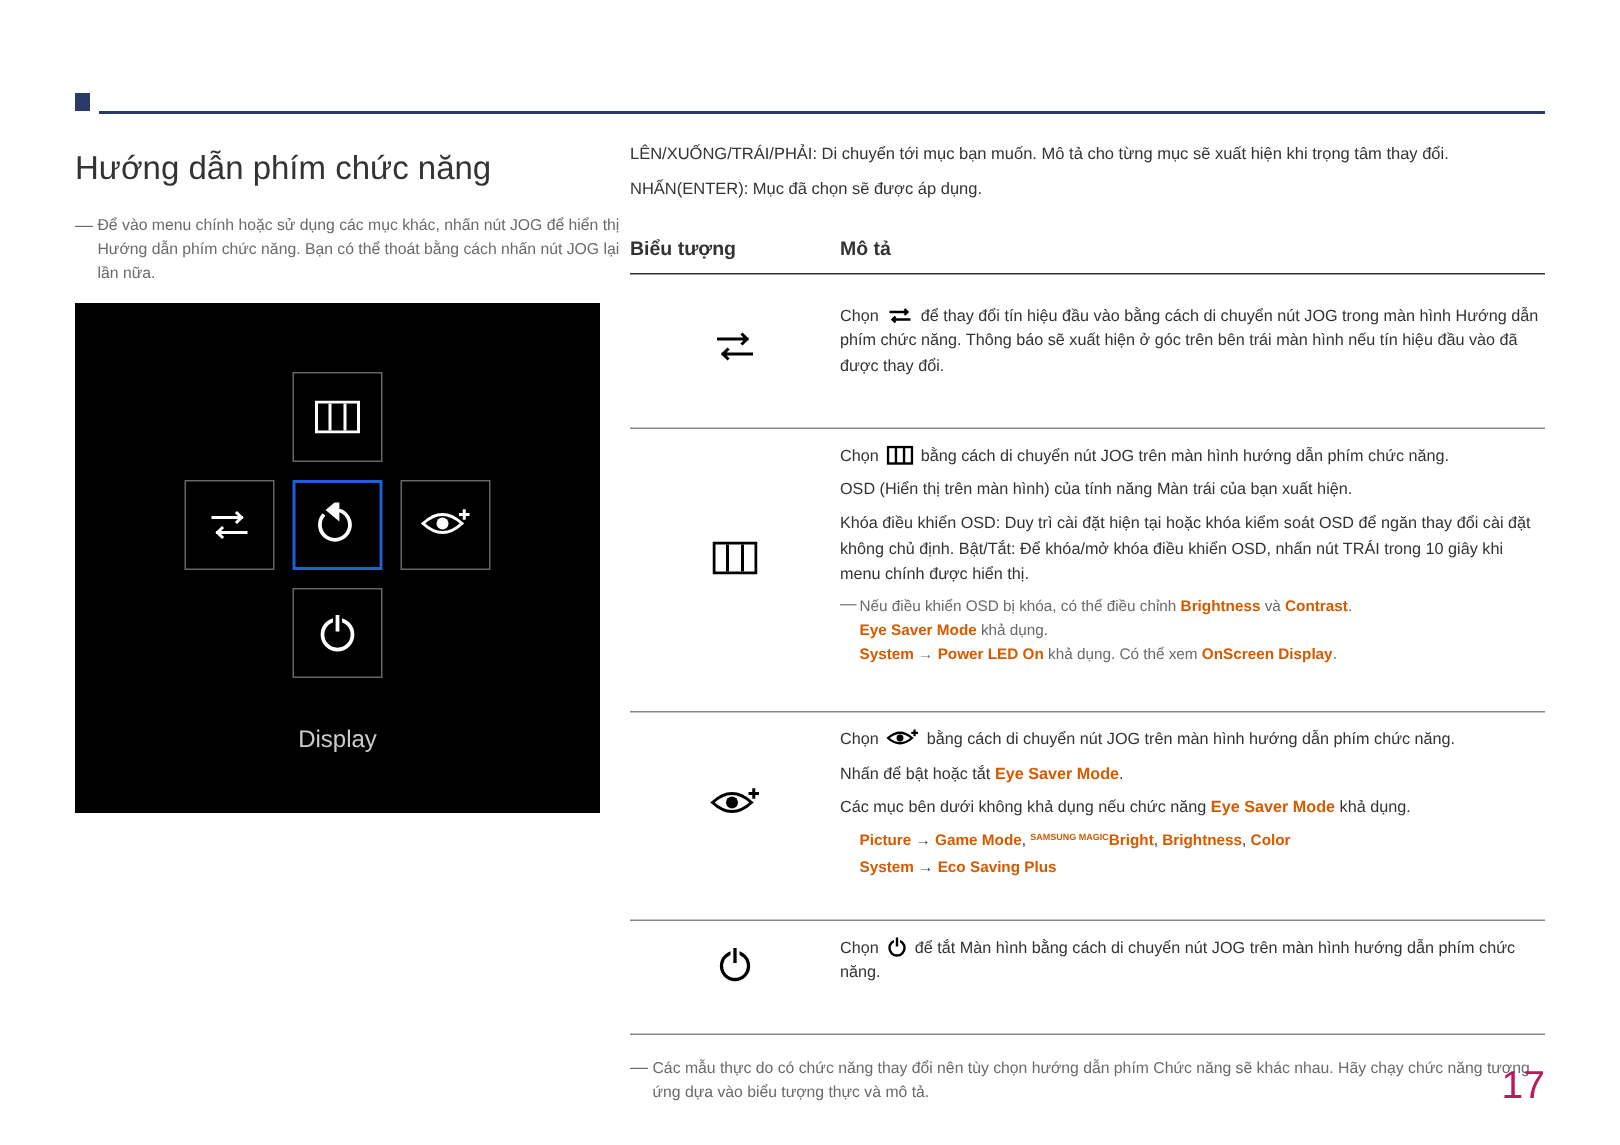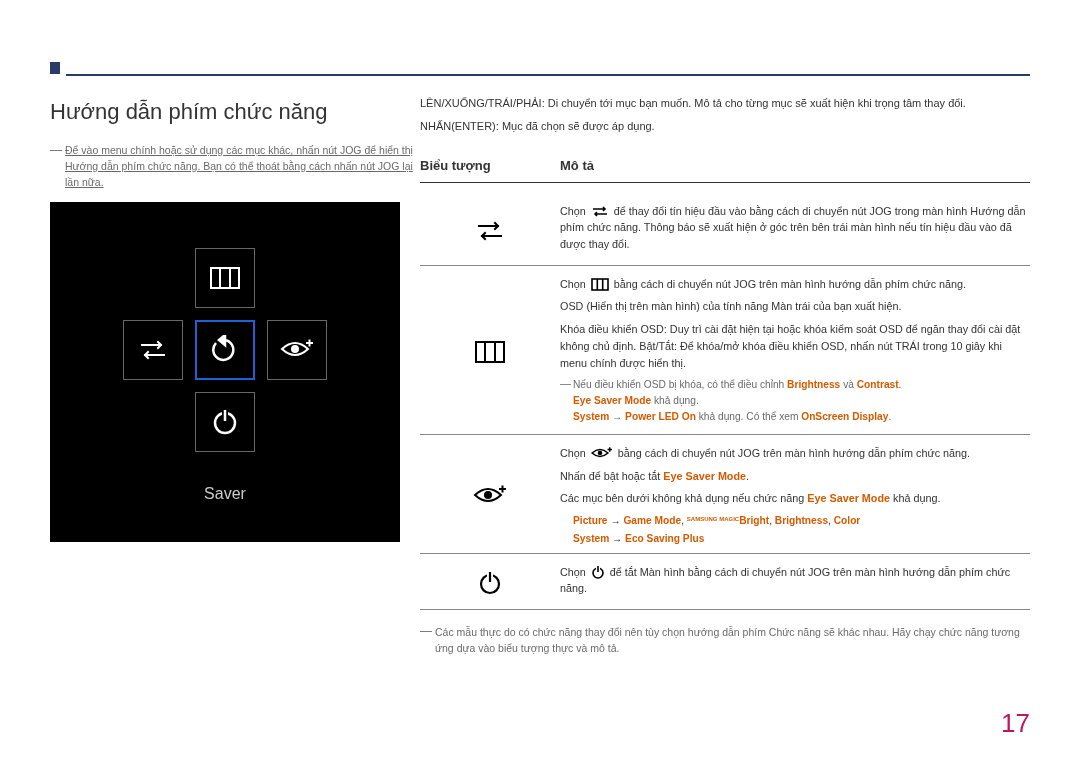--- a/index.html
+++ b/index.html
@@ -48,21 +48,20 @@
     color: #333;
     margin-bottom: 15px;
   }
   .dash-note {
     color: #6a6a6a;
     font-size: 10.5px;
     line-height: 1.5;
     position: relative;
     padding-left: 15px;
     margin-bottom: 12px;
-    text-decoration: underline;
   }
   .dash-note::before {
     content: "―";
     position: absolute;
     left: 0;
     top: -2px;
     font-size: 12px;
   }
   .osd-panel {
     background: #000;
@@ -101,21 +100,21 @@
     border-bottom: 1px solid #333;
     padding-bottom: 6px;
     margin-bottom: 10px;
     justify-content: flex-end;
   }
   .table-head .h-icon { width: 140px; font-weight: bold; font-size: 13px; }
   .table-head .h-desc { flex: 1; font-weight: bold; font-size: 13px; }
   .row {
     display: flex;
     border-bottom: 1px solid #888;
-    padding: 10px 0 6px 0;
+    padding: 10px 0 26px 0;
     align-items: flex-start;
   }
   .row:last-of-type { border-bottom: 1px solid #888; }
   .row .icon-col {
     width: 140px;
     display: flex;
     align-items: flex-start;
     justify-content: center;
     padding-top: 2px;
   }
@@ -209,21 +208,21 @@
         <div class="osd-cell"></div>
         <div class="osd-cell box">
           <svg width="28" height="28" viewBox="0 0 28 28">
               <circle cx="14" cy="15" r="10" fill="none" stroke="#fff" stroke-width="2.5"></circle>
               <rect x="11" y="1" width="6" height="12" fill="#000"></rect>
               <line x1="14" y1="2" x2="14" y2="13" stroke="#fff" stroke-width="2.5"></line>
             </svg>
         </div>
         <div class="osd-cell"></div>
       </div>
-      <div class="osd-label">Saver</div>
+      <div class="osd-label">Display</div>
     </div>
   </div>
 
   <div class="col-right">
     <div class="intro-lines">
       <div>LÊN/XUỐNG/TRÁI/PHẢI: Di chuyển tới mục bạn muốn. Mô tả cho từng mục sẽ xuất hiện khi trọng tâm thay đổi.</div>
       <div>NHẤN(ENTER): Mục đã chọn sẽ được áp dụng.</div>
     </div>
 
     <div class="table-head">

